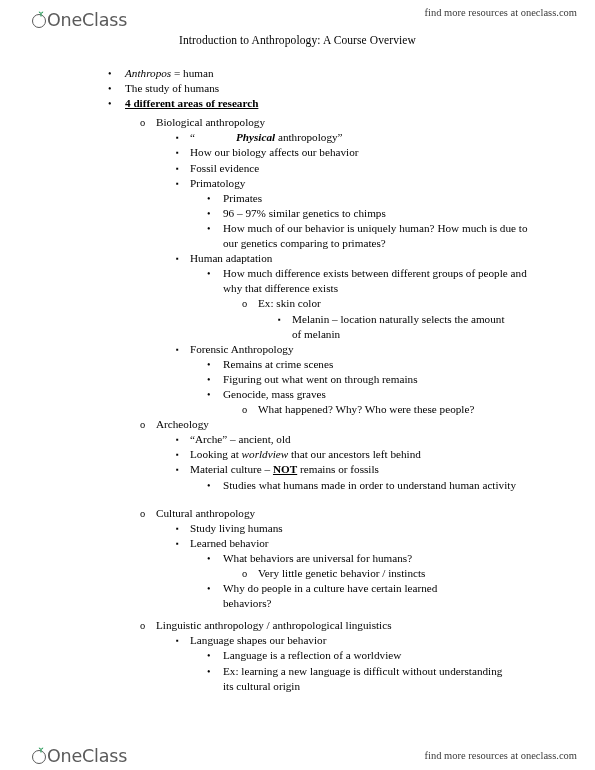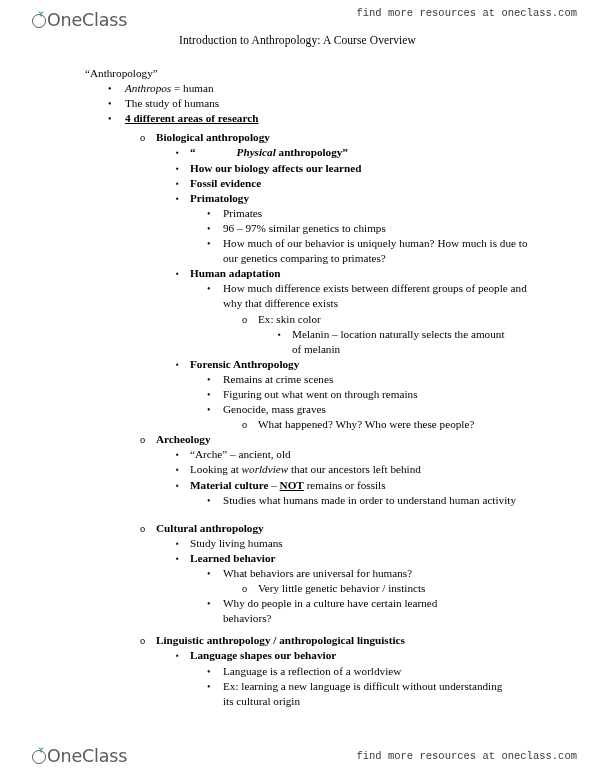--- a/index.html
+++ b/index.html
@@ -63,21 +63,21 @@
     letter-spacing: -0.2px;
     color: #5a5a5a;
     line-height: 19px;
     margin-left: -5px;
   }
 
   .find-more {
     position: absolute;
     right: 18px;
     top: 5px;
-    font-family: Liberation Mono, monospace;
+    font-family: Liberation Serif, serif;
     font-size: 10.5px;
     color: #3a3a3a;
     white-space: nowrap;
   }
   .brandbar.footer .find-more { top: 16px; }
   .brandbar.footer .logo { top: 6px; }
 
   
   .doc-title {
     position: absolute;
@@ -127,21 +127,21 @@
   .lvl2 > .marker { left: -16px; }
   .lvl3 > .marker { left: -14px; }
   .lvl4 > .marker { left: -16px; }
   .lvl5 > .marker { left: -16px; }
   .lvl6 > .marker { left: -14px; }
 
   .m-disc   { font-size: 10px; line-height: 15.1px; }
   .m-circle { font-size: 10.5px; font-family: "Liberation Serif", serif; line-height: 15.1px; }
   .m-square { font-size: 8px; line-height: 15.8px; }
 
-  .b  { font-weight: bold; }
+  .b  { font-weight: normal; }
   .i  { font-style: italic; }
   .bi { font-weight: bold; font-style: italic; padding-left: 41px; }
   .bu { font-weight: bold; text-decoration: underline; text-align: right; }
 </style>
 </head>
 <body>
 
 <div class="brandbar header">
   <div class="logo">
     <span class="logo-mark">
@@ -153,23 +153,20 @@
       </svg>
     </span>
     <span class="logo-text">OneClass</span>
   </div>
   <div class="find-more">find more resources at oneclass.com</div>
 </div>
 
 <div class="doc-title">Introduction to Anthropology: A Course Overview</div>
 
 <div class="body-copy" id="outline-root">
-    <div class="line lvl0">
-      <span class="txt">“Anthropology”</span>
-    </div>
     <div class="line lvl1">
       <span class="marker m-disc">•</span>
       <span class="txt"><span class="i">Anthropos</span><span> = human</span></span>
     </div>
     <div class="line lvl1">
       <span class="marker m-disc">•</span>
       <span class="txt">The study of humans</span>
     </div>
     <div class="line lvl1">
       <span class="marker m-disc">•</span>
@@ -179,21 +176,21 @@
     <div class="line lvl2">
       <span class="marker m-circle">o</span>
       <span class="txt"><span class="b">Biological anthropology</span></span>
     </div>
     <div class="line lvl3">
       <span class="marker m-square">▪</span>
       <span class="txt"><span class="b">“</span><span class="bi">Physical</span><span class="b"> anthropology”</span></span>
     </div>
     <div class="line lvl3">
       <span class="marker m-square">▪</span>
-      <span class="txt"><span class="b">How our biology affects our learned</span></span>
+      <span class="txt"><span class="b">How our biology affects our behavior</span></span>
     </div>
     <div class="line lvl3">
       <span class="marker m-square">▪</span>
       <span class="txt"><span class="b">Fossil evidence</span></span>
     </div>
     <div class="line lvl3">
       <span class="marker m-square">▪</span>
       <span class="txt"><span class="b">Primatology</span></span>
     </div>
     <div class="line lvl4">

